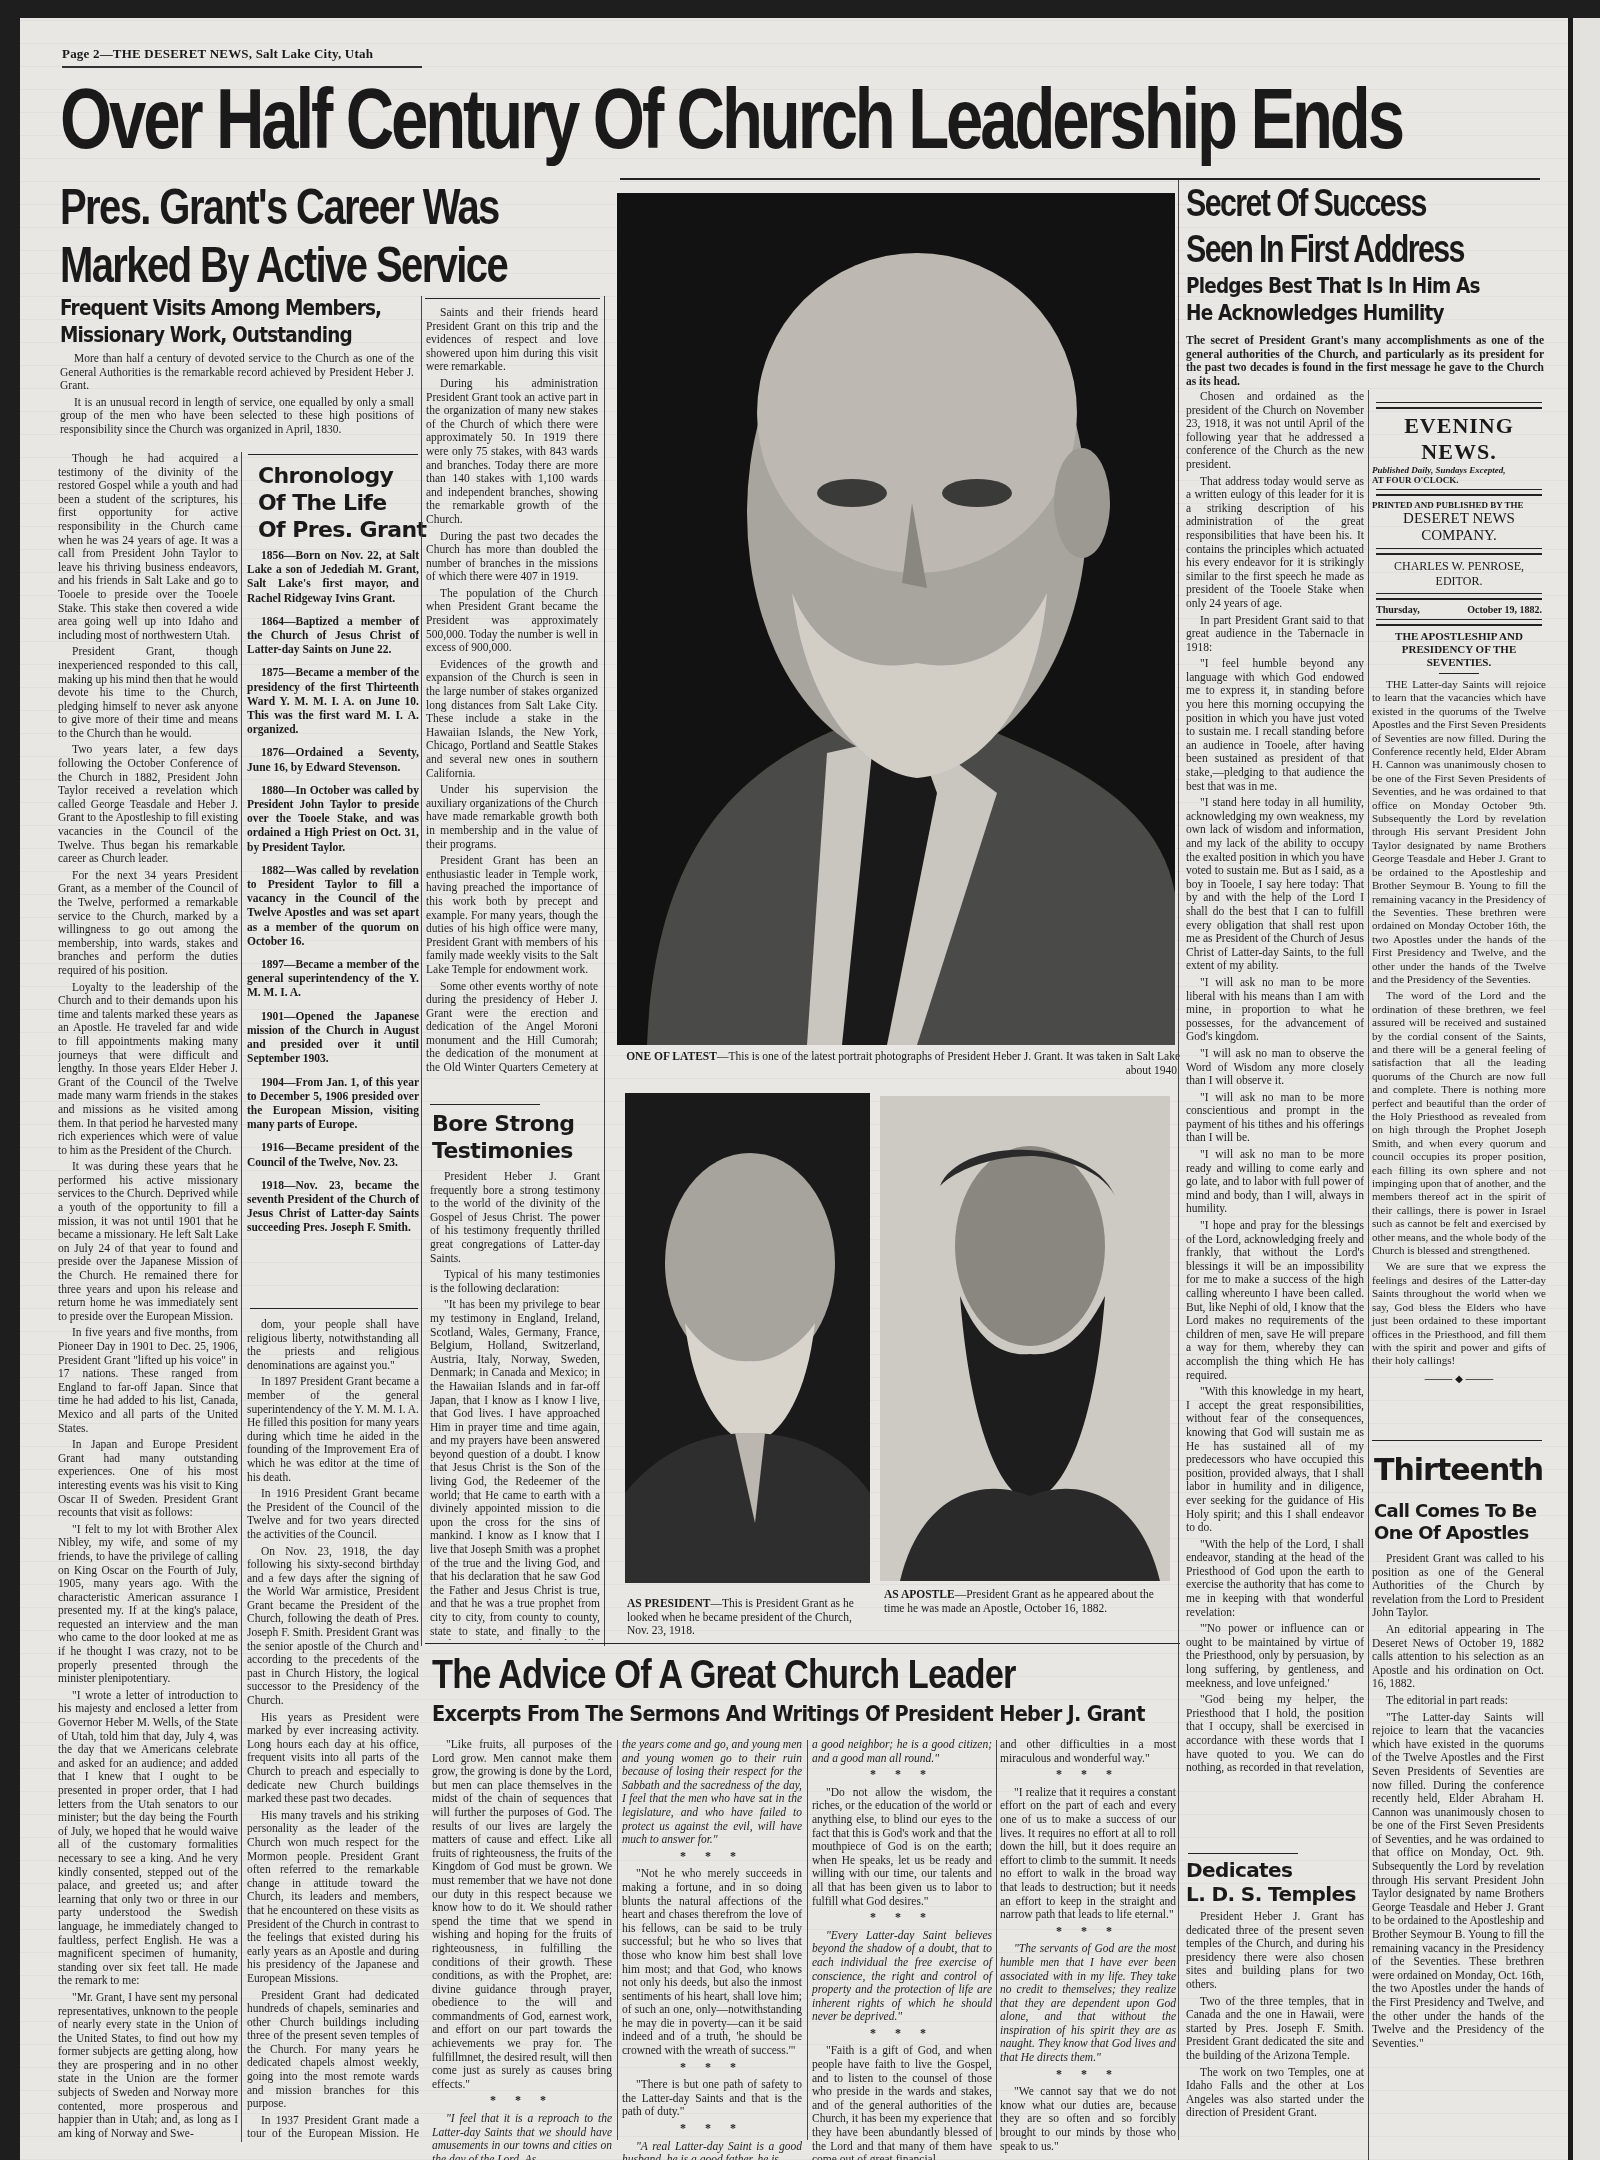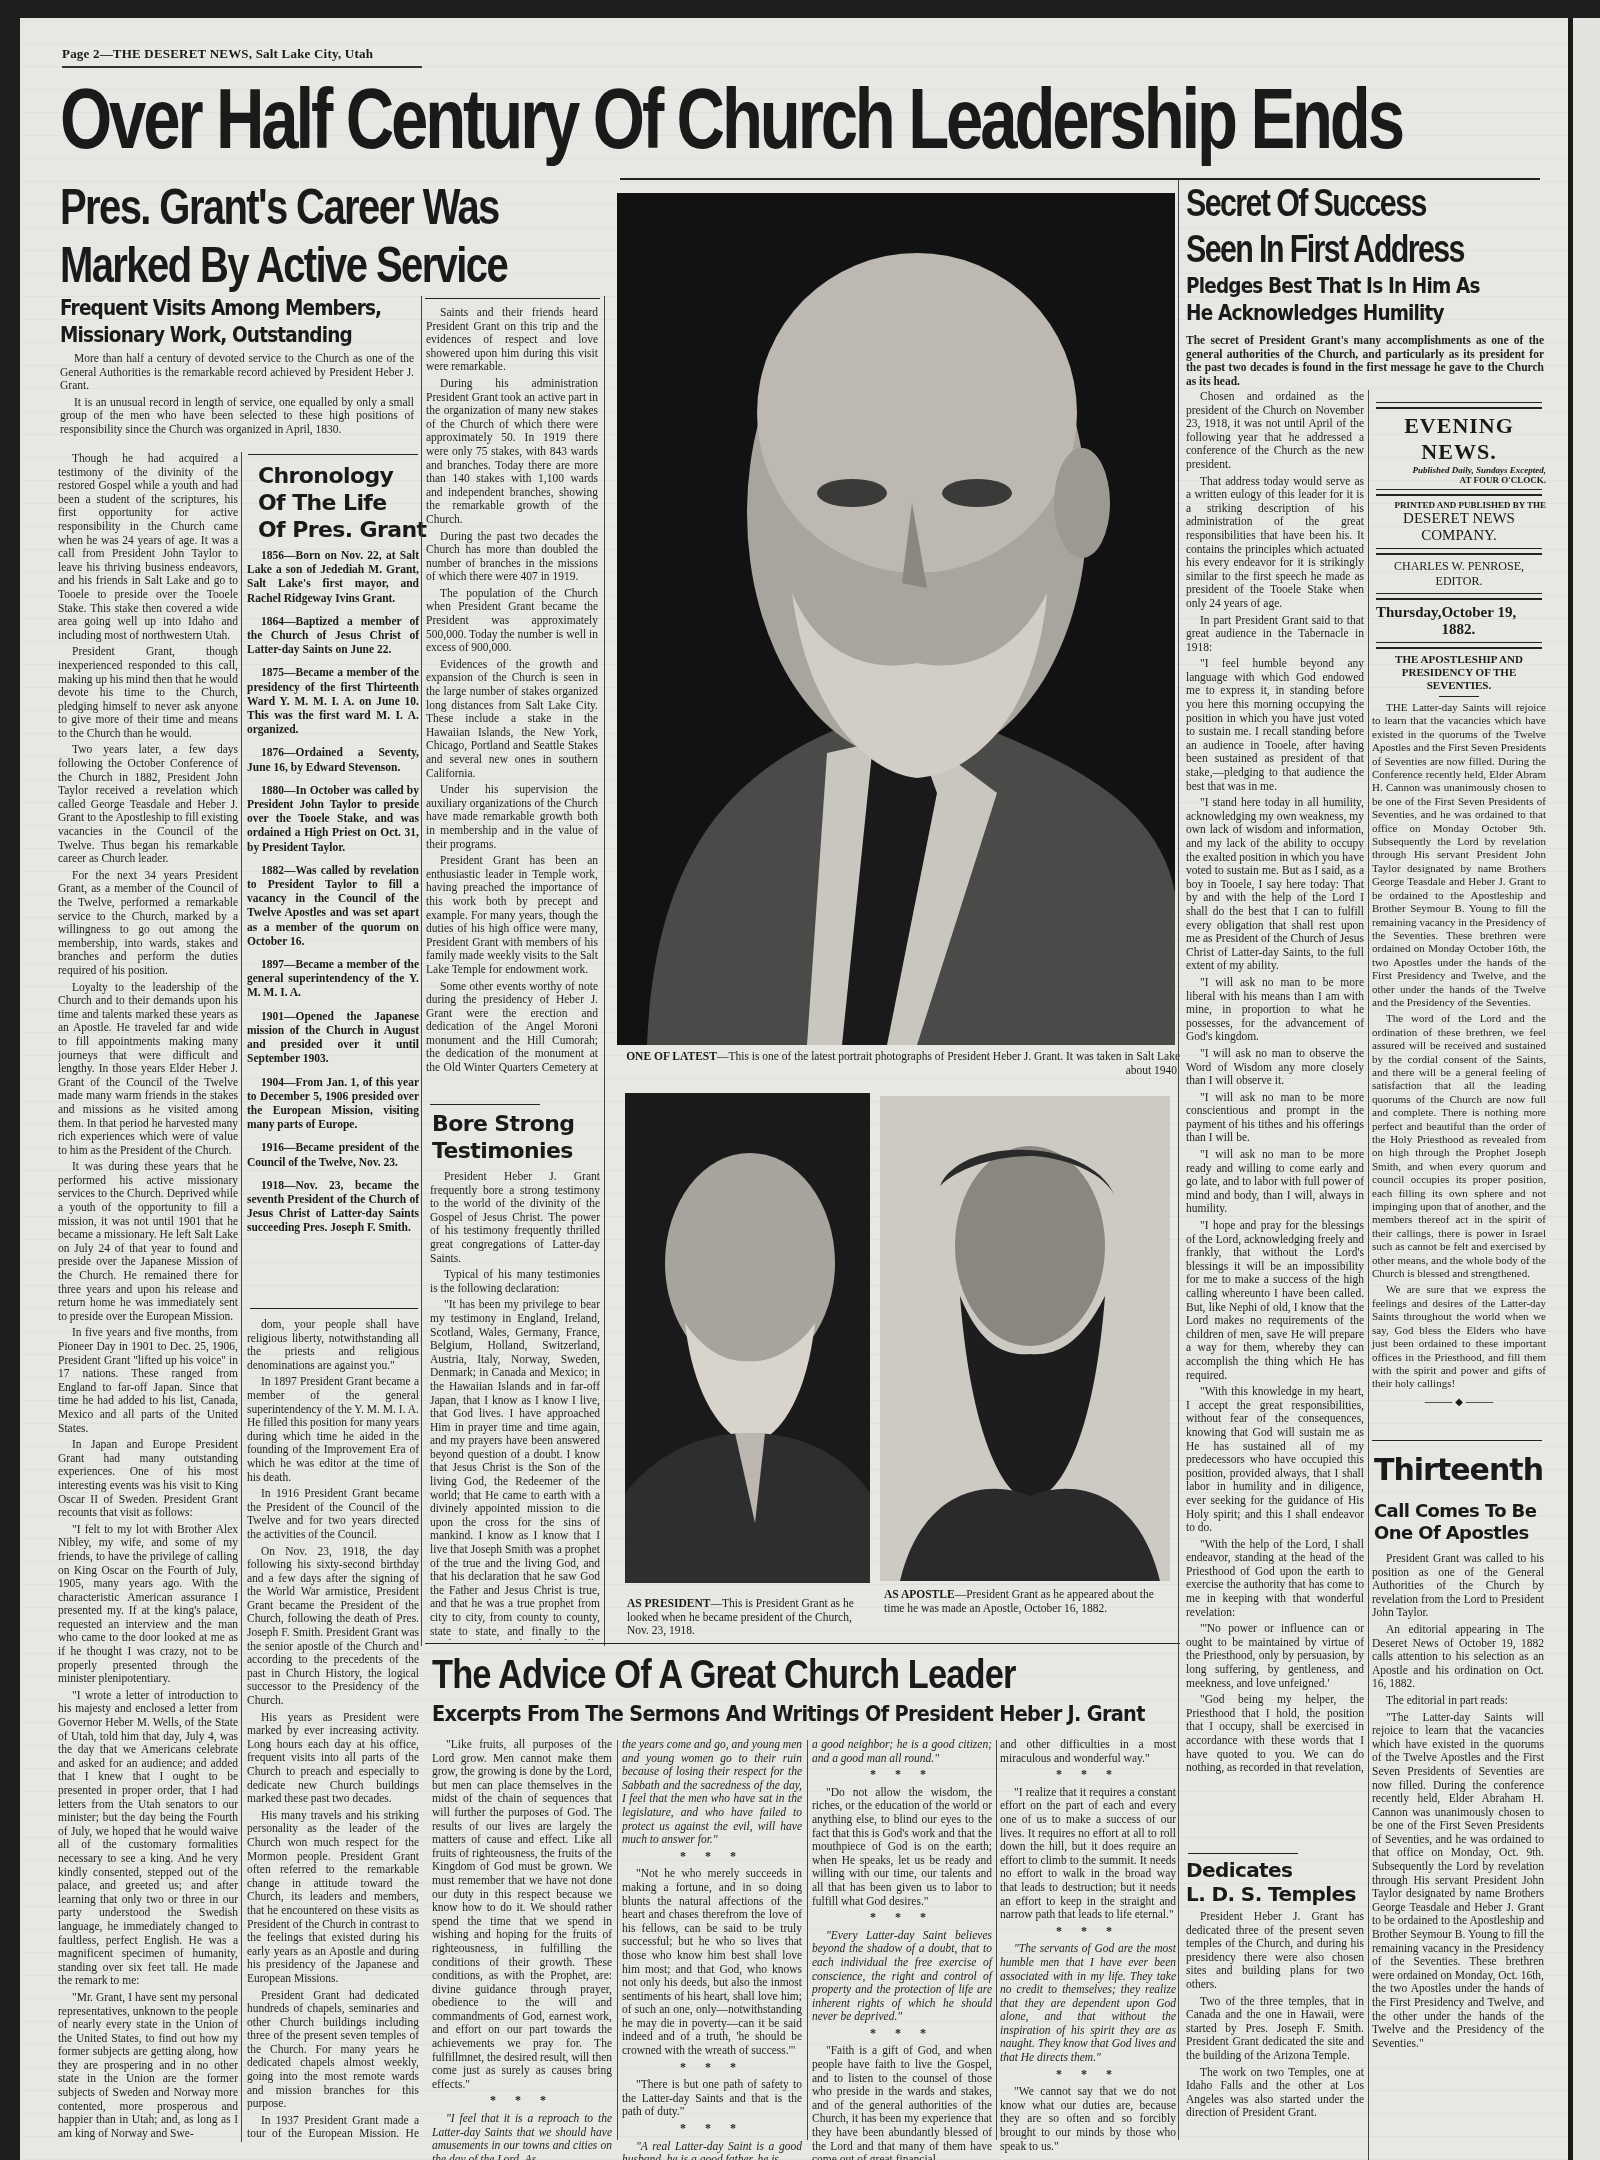--- a/index.html
+++ b/index.html
@@ -24,21 +24,21 @@
   .hed3{font-family:"DejaVu Sans","Liberation Sans",sans-serif;font-weight:bold;font-size:22px;line-height:27px;letter-spacing:-0.6px;}
   .body{font-size:11.5px;line-height:13.6px;text-align:justify;hyphens:auto;color:#222;}
   .body p{margin:0 0 3px 0;text-indent:14px;}
   .bold{font-weight:normal;}
   .italic{font-style:italic;}
   .chron p{margin:0 0 9px 0;text-indent:14px;font-weight:bold;font-size:11.5px;line-height:14.2px;text-align:justify;}
   .photo{background:#151515;overflow:hidden;}
   .caption{font-size:11.5px;line-height:13.5px;font-weight:bold;}
   .stars{text-align:center;font-weight:bold;letter-spacing:8px;margin:2px 0 4px 0;font-size:12px;}
   .en-title{font-family:"Liberation Serif",serif;font-weight:bold;font-size:26px;letter-spacing:1px;text-align:center;}
-  .en-small{font-size:9px;font-weight:bold;text-align:right;font-style:italic;}
+  .en-small{font-size:9px;font-weight:bold;text-align:left;font-style:italic;}
   .en-mid{font-family:"Liberation Serif",serif;font-size:19px;text-align:center;}
   .en-rule{height:4px;border-top:1px solid #222;border-bottom:2px solid #222;margin:4px 4px;}
 </style>
 </head>
 <body>
 
 <div class="paper"></div>
 <div class="edge-line"></div>
 <div class="paper-right"></div>
 
@@ -246,21 +246,21 @@
   <div class="en-rule"></div>
   <div class="en-title" style="font-size:22px;">EVENING NEWS.</div>
   <div class="en-small">Published Daily, Sundays Excepted,</div>
   <div class="en-small" style="font-style:normal">AT FOUR O'CLOCK.</div>
   <div class="en-rule"></div>
   <div class="en-small" style="font-style:normal">PRINTED AND PUBLISHED BY THE</div>
   <div class="en-mid" style="font-size:15px;">DESERET NEWS COMPANY.</div>
   <div class="en-rule"></div>
   <div class="en-mid" style="font-size:12px;">CHARLES W. PENROSE, EDITOR.</div>
   <div class="en-rule"></div>
-  <div style="display:flex;justify-content:space-between;font-size:15px;font-weight:bold;padding:0 4px;">
+  <div style="display:flex;justify-content:space-between;font-size:10px;font-weight:bold;padding:0 4px;">
     <span>Thursday,</span>
     <span>October 19, 1882.</span>
   </div>
   <div class="en-rule"></div>
   <div style="font-size:11px;font-weight:bold;text-align:center;line-height:13px;">THE APOSTLESHIP AND PRESIDENCY OF THE SEVENTIES.</div>
   <div style="width:40px;height:1px;background:#222;margin:4px auto;"></div>
   <div class="body bold" style="font-size:11px;line-height:13.4px;">
     <p>THE Latter-day Saints will rejoice to learn that the vacancies which have existed in the quorums of the Twelve Apostles and the First Seven Presidents of Seventies are now filled. During the Conference recently held, Elder Abram H. Cannon was unanimously chosen to be one of the First Seven Presidents of Seventies, and he was ordained to that office on Monday October 9th. Subsequently the Lord by revelation through His servant President John Taylor designated by name Brothers George Teasdale and Heber J. Grant to be ordained to the Apostleship and Brother Seymour B. Young to fill the remaining vacancy in the Presidency of the Seventies. These brethren were ordained on Monday October 16th, the two Apostles under the hands of the First Presidency and Twelve, and the other under the hands of the Twelve and the Presidency of the Seventies.</p>
     <p>The word of the Lord and the ordination of these brethren, we feel assured will be received and sustained by the cordial consent of the Saints, and there will be a general feeling of satisfaction that all the leading quorums of the Church are now full and complete. There is nothing more perfect and beautiful than the order of the Holy Priesthood as revealed from on high through the Prophet Joseph Smith, and when every quorum and council occupies its proper position, each filling its own sphere and not impinging upon that of another, and the members thereof act in the spirit of their callings, there is power in Israel such as cannot be felt and exercised by other means, and the whole body of the Church is blessed and strengthened.</p>
     <p>We are sure that we express the feelings and desires of the Latter-day Saints throughout the world when we say, God bless the Elders who have just been ordained to these important offices in the Priesthood, and fill them with the spirit and power and gifts of their holy callings!</p>

